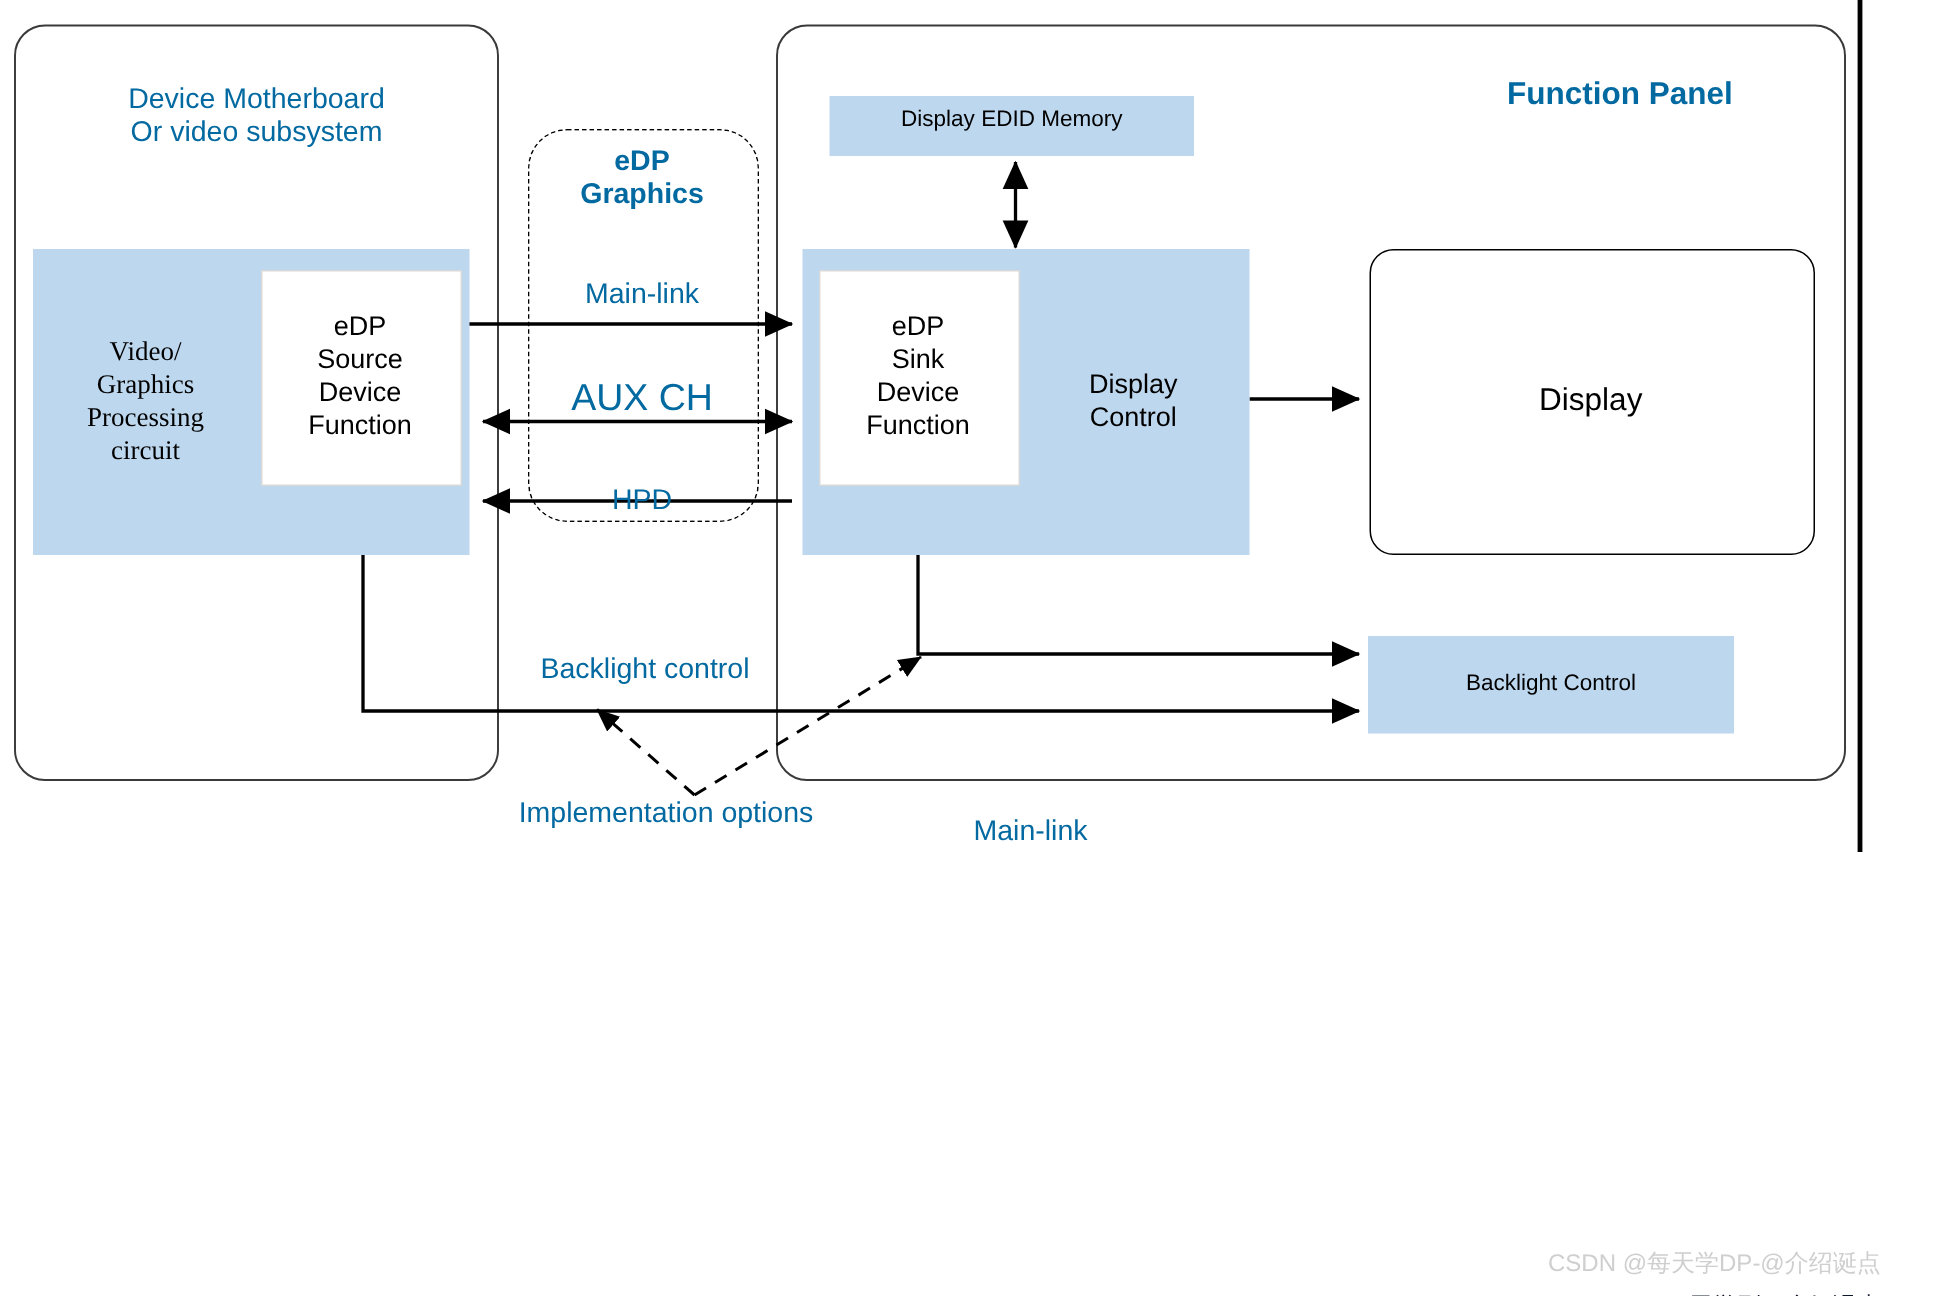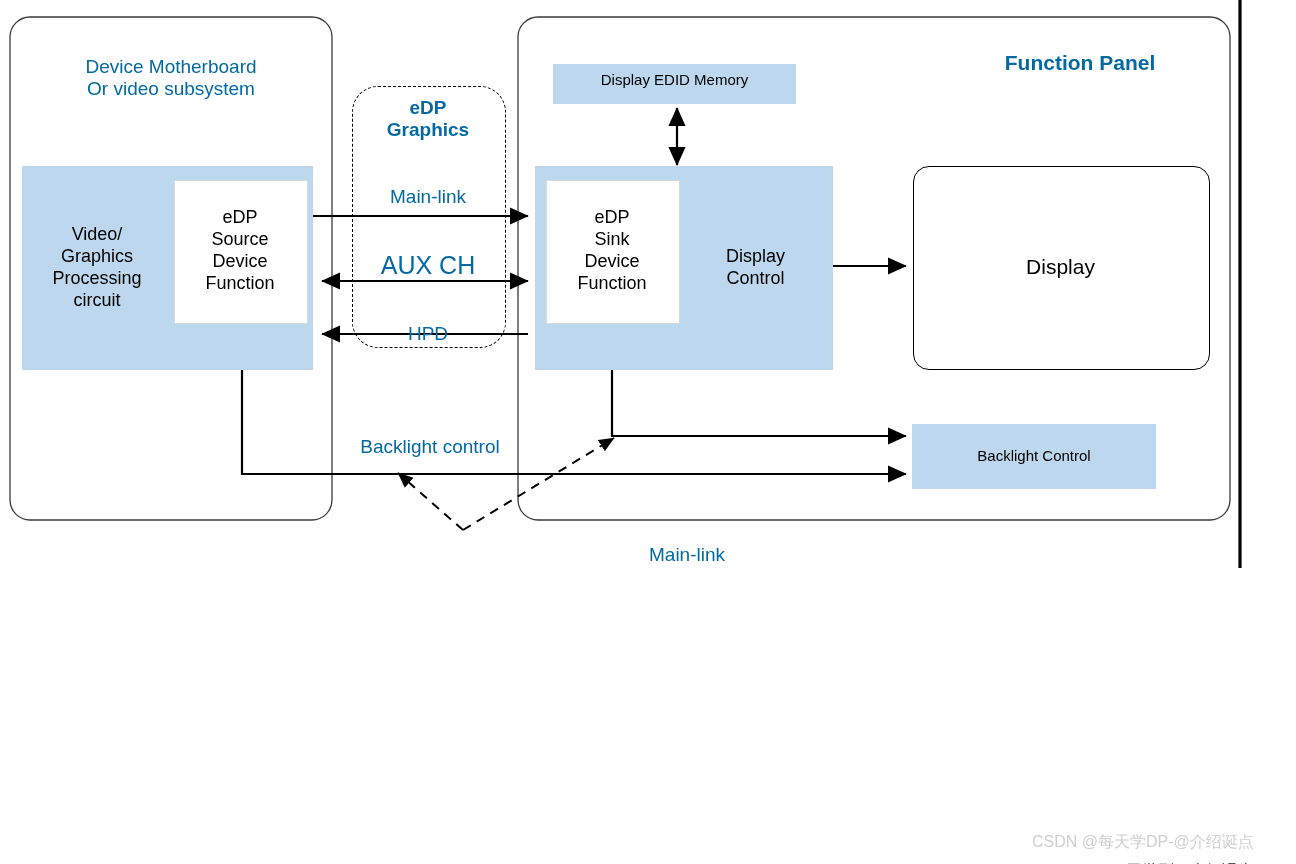--- a/index.html
+++ b/index.html
@@ -121,21 +121,21 @@
       <line x1="463" y1="530" x2="398" y2="473" marker-end="url(#ahs)"></line>
       <line x1="463" y1="530" x2="614" y2="438" marker-end="url(#ahs)"></line>
     </g>
   </svg>
 
   <div class="lbl" style="left:10px; top:56px; width:322px; font-size:19px;"><span>Device Motherboard</span><br><span>Or video subsystem</span></div>
 
   <div class="blue" style="left:22px; top:166px; width:291px; height:204px;"></div>
 
   <div class="boxlbl" style="left:22px; top:166px; width:150px; height:204px; font-size:18px;">
-      <span style="white-space:pre-line;">Video/
+      <span style="white-space:pre-line;font-family:Liberation Serif, serif;">Video/
 Graphics
 Processing
 circuit</span>
     </div>
 
   <div class="whitebox" style="left:174px; top:180px; width:132px; height:142px;"></div>
   <div class="boxlbl" style="left:174px; top:180px; width:132px; height:142px; font-size:18px;">
       <span style="white-space:pre-line;">eDP
 Source
 Device
@@ -179,19 +179,20 @@
       <span>Display</span>
     </div>
 
   <div class="blue" style="left:912px; top:424px; width:244px; height:65px;"></div>
   <div class="boxlbl" style="left:912px; top:424px; width:244px; height:65px; font-size:15px;">
       <span>Backlight Control</span>
     </div>
 
   <div class="lbl" style="left:318px; top:436px; width:224px; font-size:19px;">Backlight control</div>
 
+  <div class="lbl" style="left:316px; top:532px; width:256px; font-size:19px;">Implementation options</div>
 
   <div class="lbl" style="left:632px; top:544px; width:110px; font-size:19px;">Main-link</div>
 
   <div class="watermark" style="left:1032px; top:832px;text-align:center;">CSDN @每天学DP-@介绍诞点</div>
   <div class="watermark wm2" style="left:1060px; top:833px;">CSDN @无学刚一介姐误卓</div>
 
 </div>
 
 </body></html>

